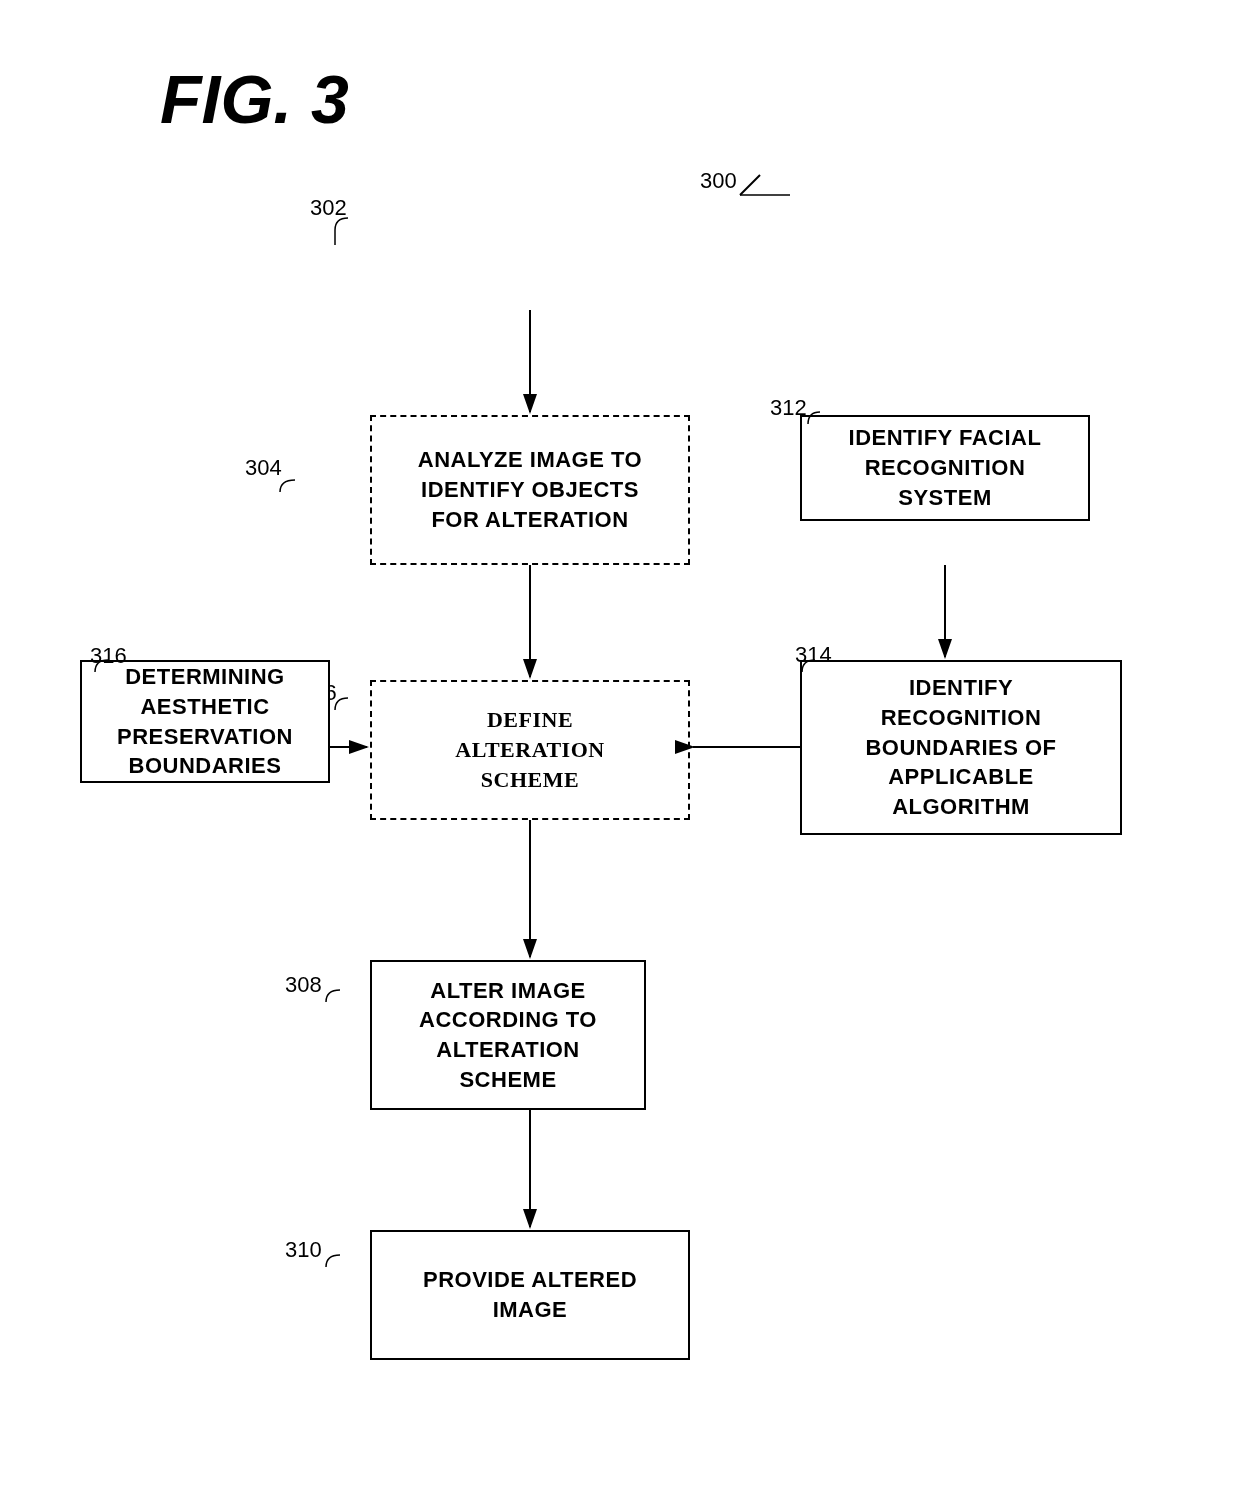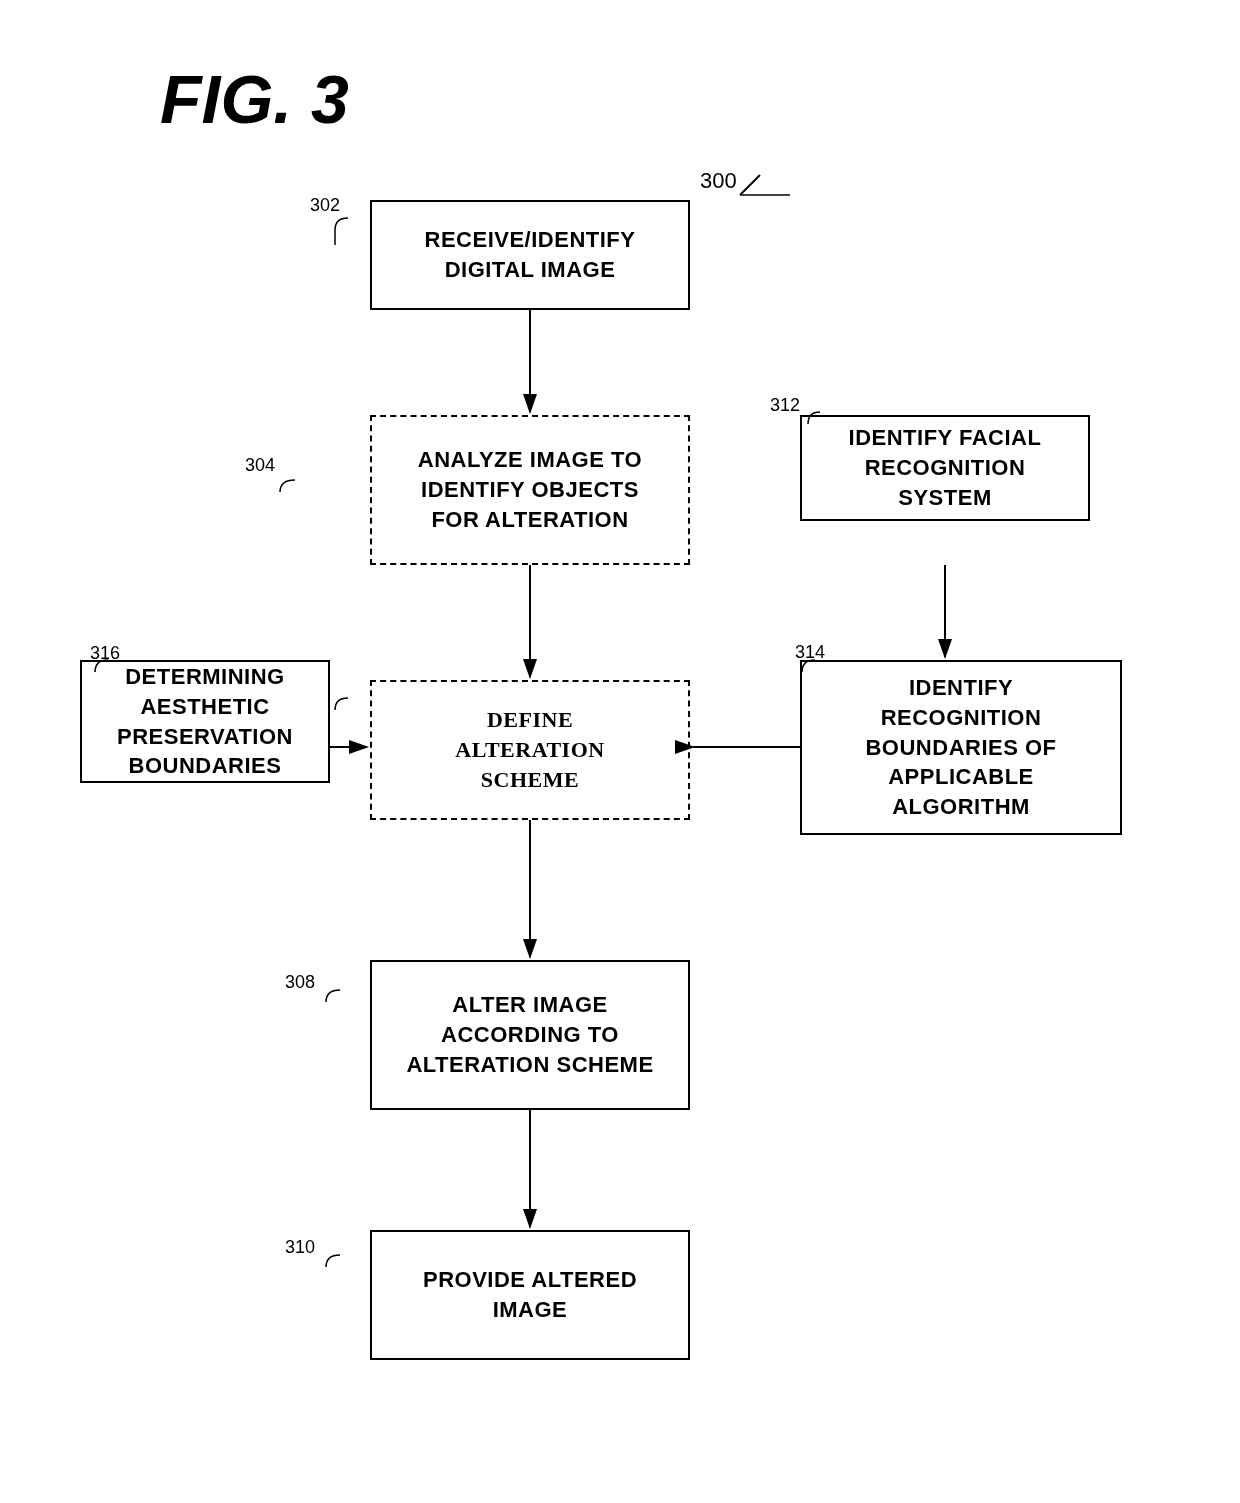--- a/index.html
+++ b/index.html
@@ -55,21 +55,21 @@
       top: 0;
       left: 0;
       width: 1240px;
       height: 1503px;
       pointer-events: none;
     }
 
     
     .ref-label {
       position: absolute;
-      font-size: 18px;
+      font-size: 22px;
       color: #000;
       font-weight: normal;
     }
 
     
     .ref-300 {
       position: absolute;
       top: 168px;
       left: 700px;
       font-size: 22px;
@@ -80,44 +80,40 @@
 <body>
 
 <div class="page">
 
   <div class="fig-label">FIG. 3</div>
 
   <div class="ref-300">
     <span>300</span>
   </div>
 
-  <div class="box" style="left:370px; top:200px; width:320px; height:110px;">
-    <span style="white-space:pre-line;">RECEIVE/IDENTIFY
-DIGITAL IMAGE</span>
-  </div>
 
   <div class="ref-label" style="left:310px; top:195px;">302</div>
 
   <div class="box box-dashed" style="left:370px; top:415px; width:320px; height:150px;">
     <span style="white-space:pre-line;">ANALYZE IMAGE TO
 IDENTIFY OBJECTS
 FOR ALTERATION</span>
   </div>
 
   <div class="ref-label" style="left:245px; top:455px;">304</div>
 
   <div class="box box-dashed" style="left:370px; top:680px; width:320px; height:140px;">
     <span style="white-space:pre-line;font-family:Liberation Serif, serif;">DEFINE
 ALTERATION
 SCHEME</span>
   </div>
 
   <div class="ref-label" style="left:300px; top:680px;">306</div>
 
-  <div class="box" style="left:370px; top:960px; width:320px; height:150px;">
+  <div class="box" style="left:370px; top:960px; width:276px; height:150px;">
     <span style="white-space:pre-line;">ALTER IMAGE
 ACCORDING TO
 ALTERATION SCHEME</span>
   </div>
 
   <div class="ref-label" style="left:285px; top:972px;">308</div>
 
   <div class="box" style="left:370px; top:1230px; width:320px; height:130px;">
     <span style="white-space:pre-line;">PROVIDE ALTERED
 IMAGE</span>

